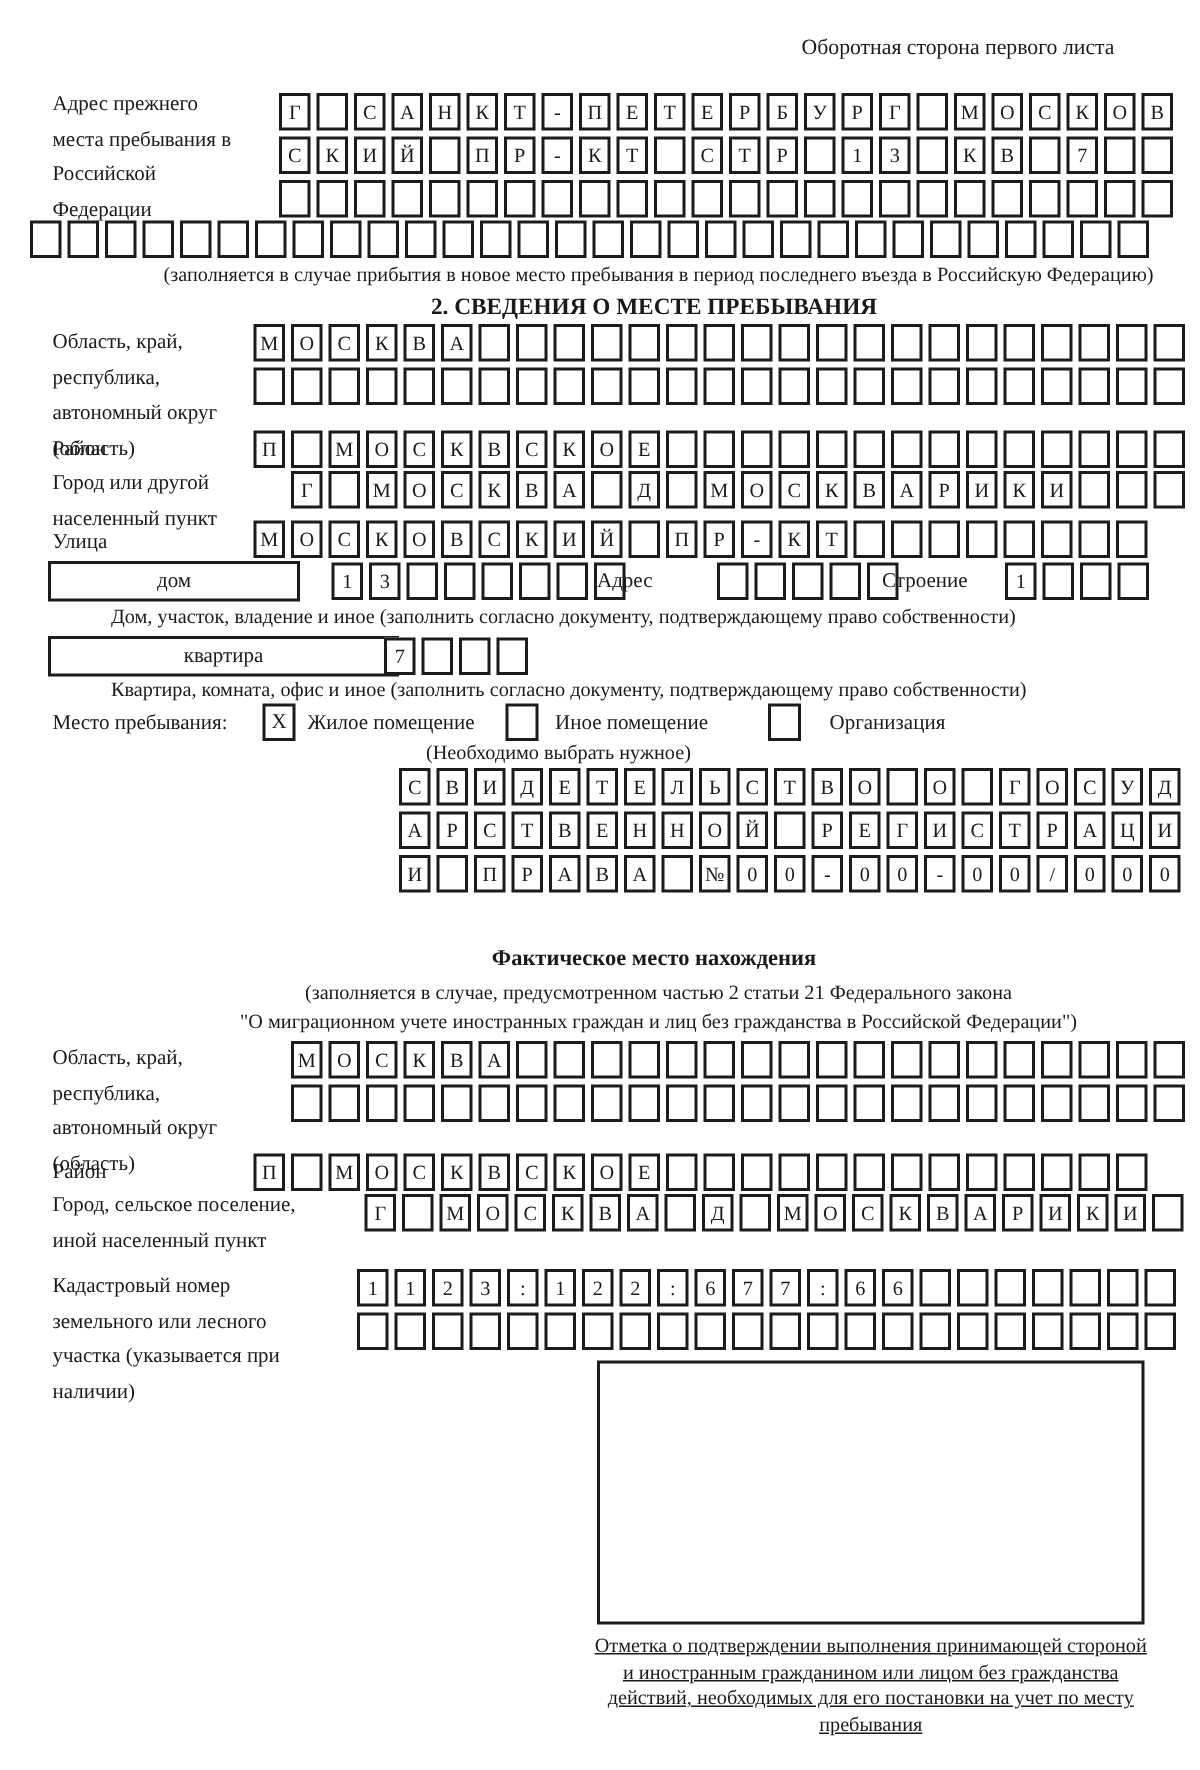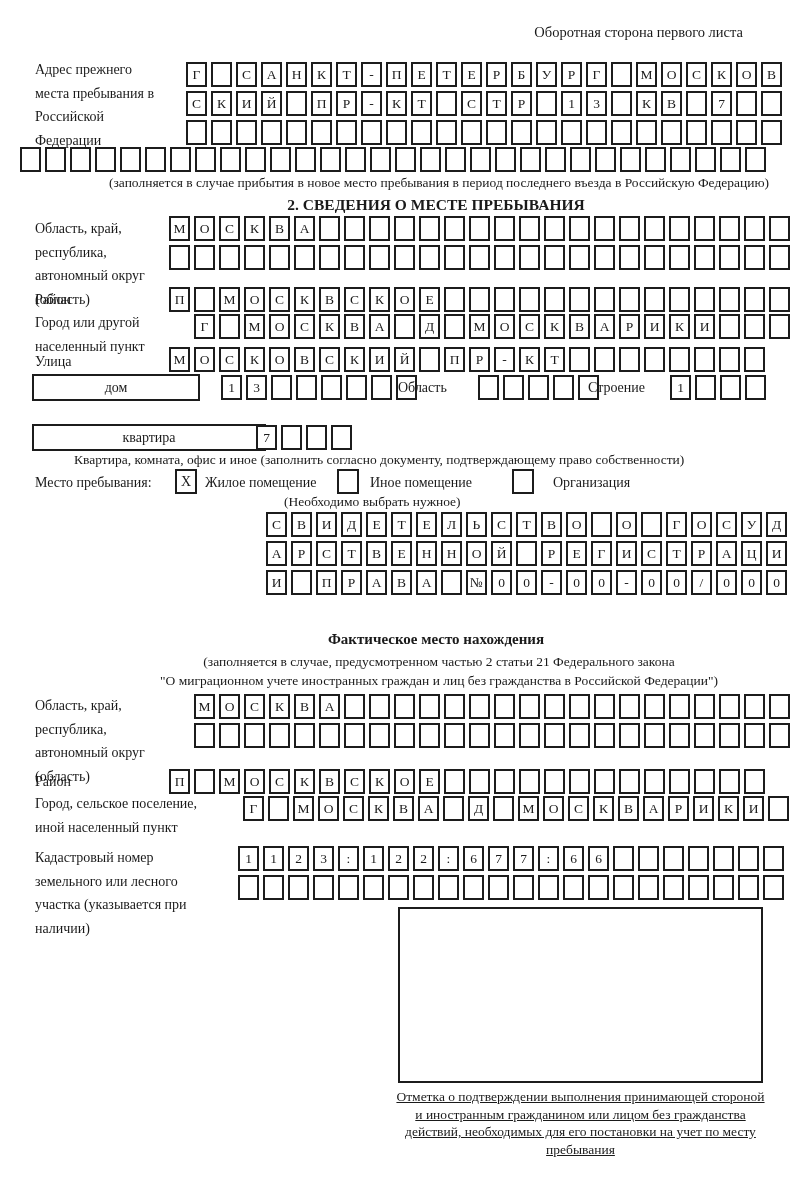--- a/index.html
+++ b/index.html
@@ -56,24 +56,25 @@
   <div class="row" style="left:153px;top:287px;"><span class="cell">П</span><span class="cell"></span><span class="cell">М</span><span class="cell">О</span><span class="cell">С</span><span class="cell">К</span><span class="cell">В</span><span class="cell">С</span><span class="cell">К</span><span class="cell">О</span><span class="cell">Е</span><span class="cell"></span><span class="cell"></span><span class="cell"></span><span class="cell"></span><span class="cell"></span><span class="cell"></span><span class="cell"></span><span class="cell"></span><span class="cell"></span><span class="cell"></span><span class="cell"></span><span class="cell"></span><span class="cell"></span><span class="cell"></span></div>
 
   <div class="abs label" style="left:35px;top:311px;width:130px;">Город или другой населенный пункт</div>
   <div class="row" style="left:178px;top:314px;"><span class="cell">Г</span><span class="cell"></span><span class="cell">М</span><span class="cell">О</span><span class="cell">С</span><span class="cell">К</span><span class="cell">В</span><span class="cell">А</span><span class="cell"></span><span class="cell">Д</span><span class="cell"></span><span class="cell">М</span><span class="cell">О</span><span class="cell">С</span><span class="cell">К</span><span class="cell">В</span><span class="cell">А</span><span class="cell">Р</span><span class="cell">И</span><span class="cell">К</span><span class="cell">И</span><span class="cell"></span><span class="cell"></span><span class="cell"></span></div>
 
   <div class="abs label" style="left:35px;top:350px;">Улица</div>
   <div class="row" style="left:153px;top:347px;"><span class="cell">М</span><span class="cell">О</span><span class="cell">С</span><span class="cell">К</span><span class="cell">О</span><span class="cell">В</span><span class="cell">С</span><span class="cell">К</span><span class="cell">И</span><span class="cell">Й</span><span class="cell"></span><span class="cell">П</span><span class="cell">Р</span><span class="cell">-</span><span class="cell">К</span><span class="cell">Т</span><span class="cell"></span><span class="cell"></span><span class="cell"></span><span class="cell"></span><span class="cell"></span><span class="cell"></span><span class="cell"></span><span class="cell"></span></div>
 
   <div class="abs widebox" style="left:32px;top:374px;width:168px;">дом</div>
   <div class="row" style="left:205px;top:375px;"><span class="cell">1</span><span class="cell">3</span><span class="cell"></span><span class="cell"></span><span class="cell"></span><span class="cell"></span><span class="cell"></span><span class="cell"></span></div>
-  <div class="abs inline-label" style="left:398px;top:375px;">Область</div>
+  <div class="abs inline-label" style="left:398px;top:375px;">Адрес</div>
   <div class="row" style="left:462px;top:375px;"><span class="cell"></span><span class="cell"></span><span class="cell"></span><span class="cell"></span><span class="cell"></span></div>
   <div class="abs inline-label" style="left:588px;top:375px;">Строение</div>
   <div class="row" style="left:654px;top:375px;"><span class="cell">1</span><span class="cell"></span><span class="cell"></span><span class="cell"></span></div>
+  <div class="abs note" style="left:35px;top:403px;">Дом, участок, владение и иное (заполнить согласно документу, подтверждающему право собственности)</div>
 
   <div class="abs widebox" style="left:32px;top:424px;width:234px;">квартира</div>
   <div class="row" style="left:240px;top:425px;"><span class="cell">7</span><span class="cell"></span><span class="cell"></span><span class="cell"></span></div>
   <div class="abs note" style="left:35px;top:452px;">Квартира, комната, офис и иное (заполнить согласно документу, подтверждающему право собственности)</div>
 
   <div class="abs inline-label" style="left:35px;top:470px;">Место пребывания:</div>
   <span class="abs cbox" style="left:175px;top:469px;">X</span>
   <div class="abs inline-label" style="left:205px;top:470px;">Жилое помещение</div>
   <span class="abs cbox" style="left:337px;top:469px;"></span>
   <div class="abs inline-label" style="left:370px;top:470px;">Иное помещение</div>

